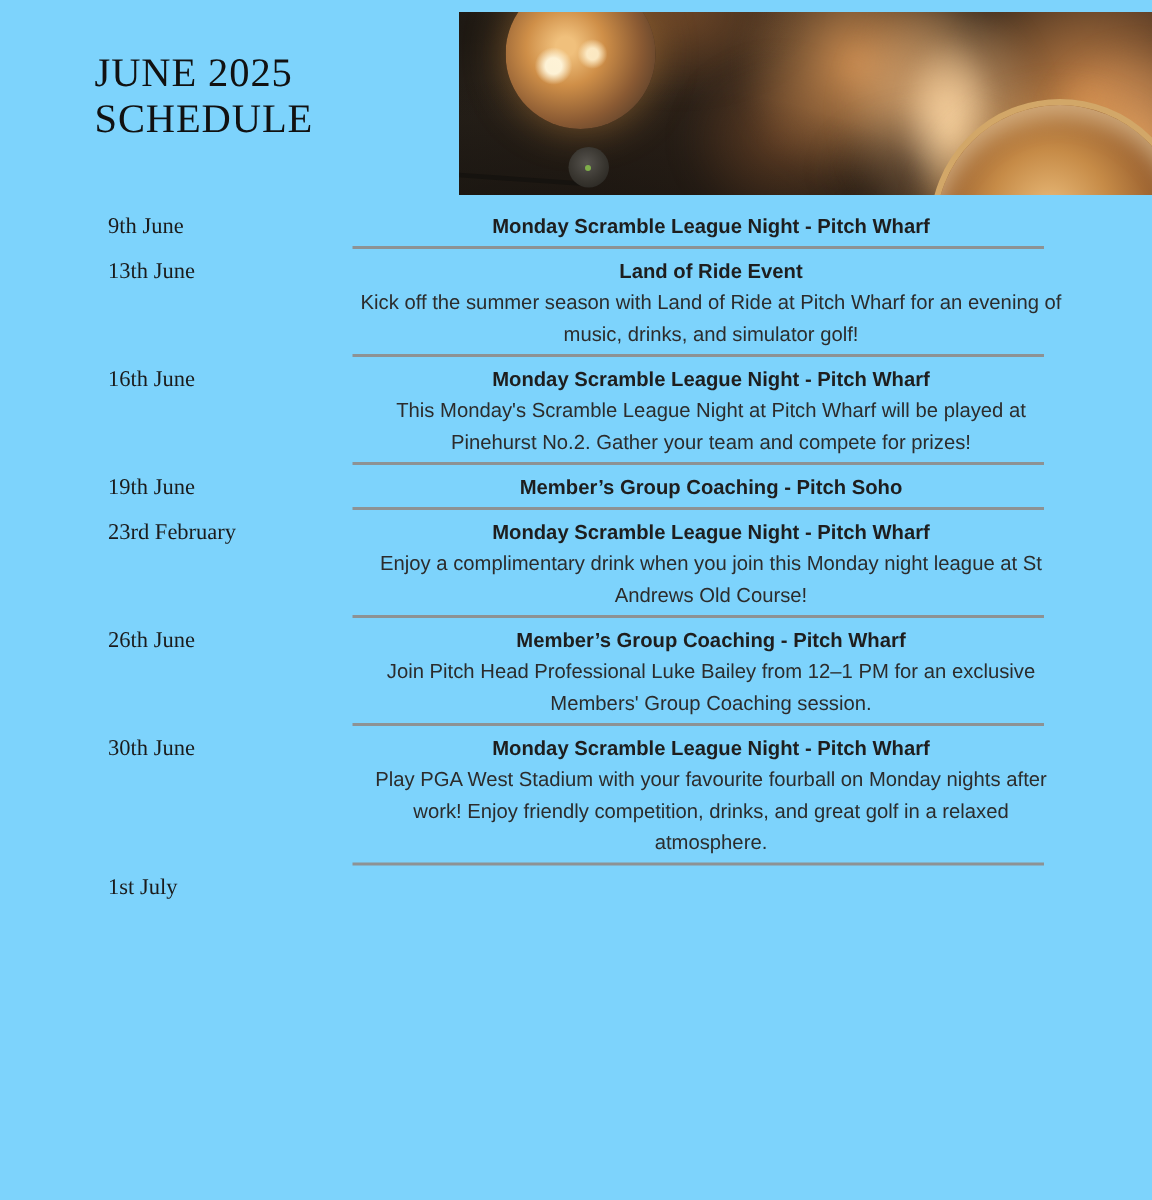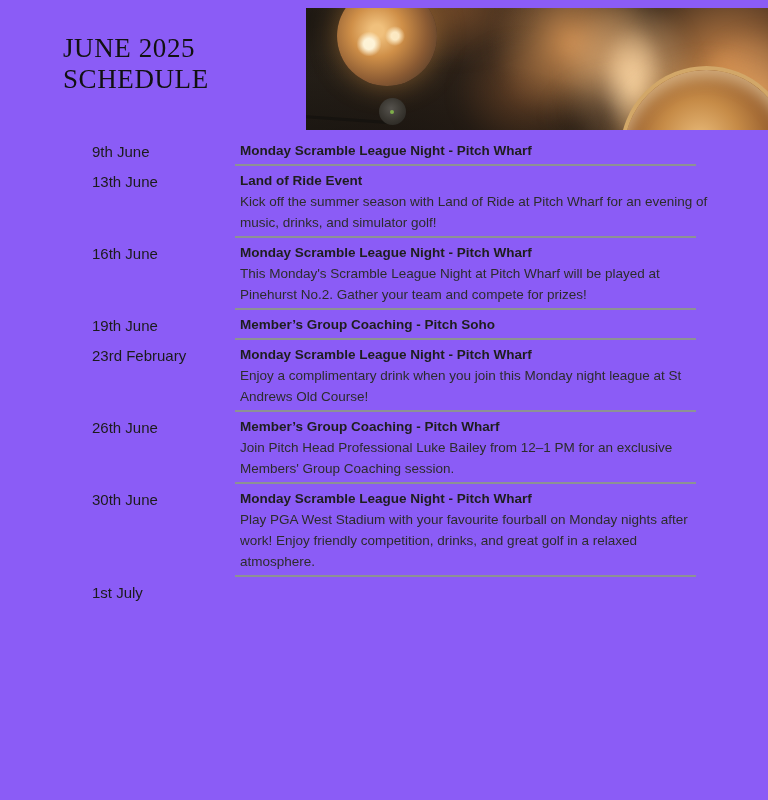--- a/index.html
+++ b/index.html
@@ -3,21 +3,21 @@
 <meta charset="utf-8">
 <style>
   html,body{margin:0;padding:0;}
   body{
     width:768px;height:800px;
     background:#e9e9e2;
     font-family:"Liberation Sans", sans-serif;
     color:#222;
     overflow:hidden;
   }
-  .page{position:relative;width:768px;height:800px;background:#8b5cf6;}
+  .page{position:relative;width:768px;height:800px;background:#7dd3fc;}
 
   
   .page-title{
     position:absolute;left:63px;top:33px;
     font-family:"Liberation Serif", serif;
     font-size:27px;line-height:31px;
     letter-spacing:0.6px;color:#111;
   }
 
   
@@ -71,25 +71,25 @@
   }
   .ceiling-rod{
     position:absolute;left:-6px;top:110px;width:92px;height:3px;background:#16130f;
     transform:rotate(4deg);
   }
 
   
   .schedule{position:absolute;left:0;top:136px;width:768px;}
   .event-row{display:grid;grid-template-columns:240px 1fr;padding-top:4px;}
   .event-date{
-    padding-left:92px;padding-top:3px;
-    font-family:Liberation Sans, sans-serif;
+    padding-left:72px;padding-top:3px;
+    font-family:Liberation Serif, serif;
     font-size:15px;color:#1b1b1b;
   }
-  .event-content{width:468px;}
+  .event-content{width:468px;text-align:center;}
   .event-title{font-size:13.5px;font-weight:bold;line-height:21px;color:#1e1e1e;}
   .event-desc{font-size:13.5px;line-height:21px;color:#2c2c2c;white-space:pre-line;}
   .rule{grid-column:1 / 3;height:2px;background:#8d9294;margin:3px 72px 0 235px;}
 </style>
 </head>
 <body>
 
 <div class="page">
 
   <div class="page-title">

